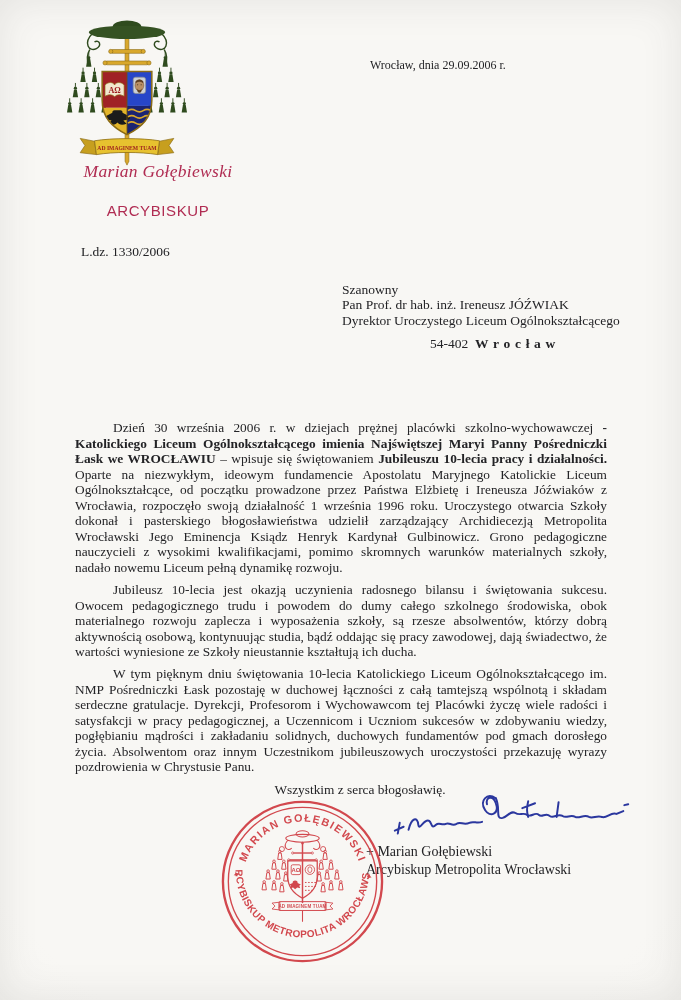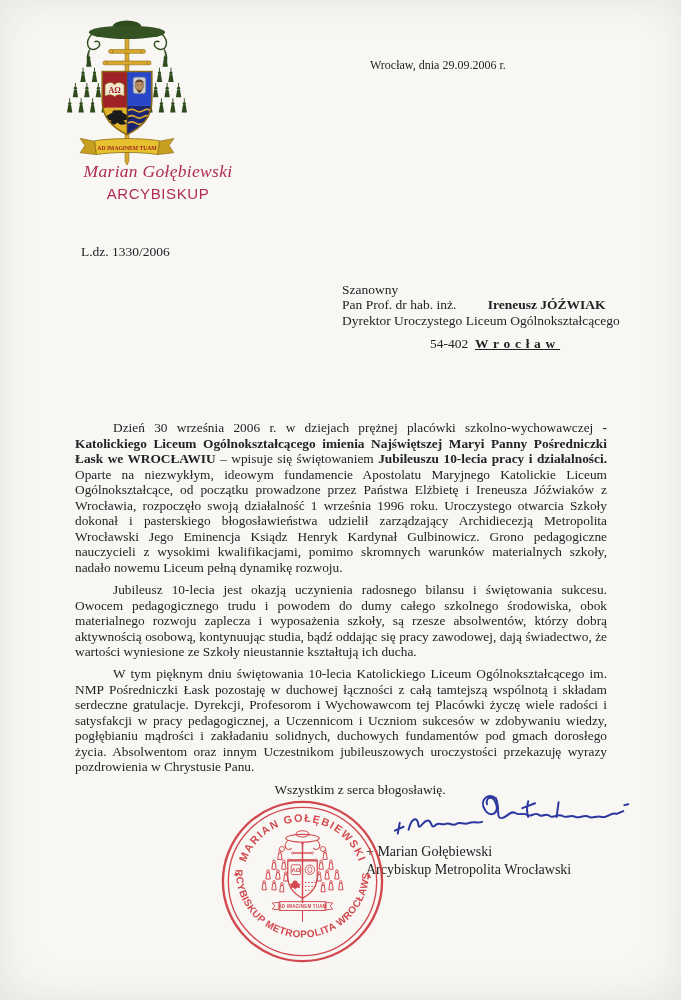--- a/index.html
+++ b/index.html
@@ -7,29 +7,29 @@
     width:681px;height:1000px;position:relative;overflow:hidden;
     background:radial-gradient(130% 120% at 50% 42%, #f8f7f4 55%, #efeee9 100%);
     font-family:"Liberation Serif", serif;color:#232326;
   }
   .vignette{position:absolute;inset:0;pointer-events:none;
     box-shadow:inset 0 0 40px rgba(60,60,55,0.10);}
   
   .crest{position:absolute;left:60px;top:18px;width:134px;height:150px;}
   .lh-text{position:absolute;left:30px;top:161px;width:256px;text-align:center;color:#b02c52;}
   .lh-name{font-style:italic;font-size:17.5px;letter-spacing:.3px;}
-  .lh-title{font-family:"Liberation Sans",sans-serif;font-size:15px;letter-spacing:.6px;margin-top:3px;}
+  .lh-title{font-family:"Liberation Sans",sans-serif;font-size:15px;letter-spacing:.6px;margin-top:20px;}
   
   .date{position:absolute;left:370px;top:49px;width:258px;text-align:left;font-size:12px;margin-top:9px;}
   .ref{position:absolute;left:81px;top:244px;font-size:13.5px;}
   
   .recipient{position:absolute;left:342px;top:282px;font-size:13.5px;line-height:15.4px;}
-  .recipient .b{font-weight:bold;margin-left:28px;}
+  .recipient .b{font-weight:normal;}
   .addr-inner{margin-left:88px;margin-top:8px;}
-  .city{font-weight:bold;letter-spacing:.35em;text-decoration:underline;}
+  .city{font-weight:bold;letter-spacing:.35em;}
   
   .bodywrap{position:absolute;left:75px;top:420px;width:532px;font-size:13.35px;line-height:15.55px;text-align:justify;}
   .bodywrap p{margin:0 0 6.5px 0;text-indent:38px;}
   .bodywrap .b{font-weight:bold;}
   .closing{margin-top:6px;text-align:center;}
   
   .sig-svg{position:absolute;left:385px;top:784px;width:255px;height:60px;}
   .typed{position:absolute;left:366px;top:843px;width:235px;font-size:14px;line-height:17.5px;}
   
   .stamp{position:absolute;left:219px;top:798px;width:167px;height:167px;opacity:.92;}

